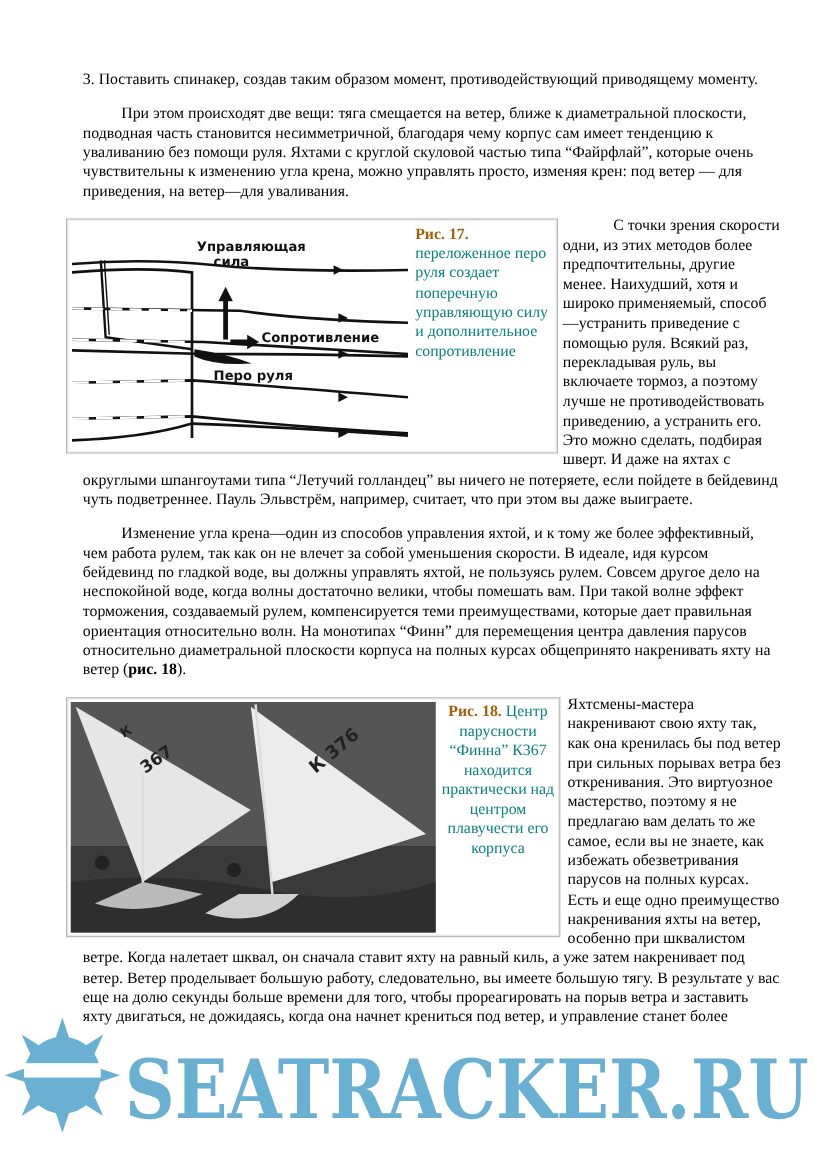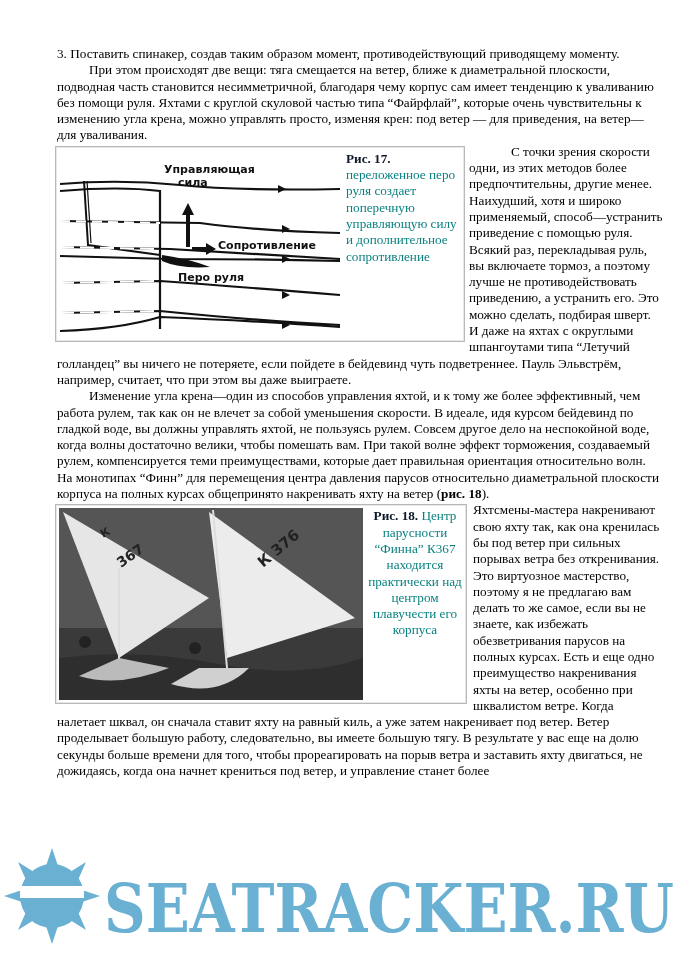--- a/index.html
+++ b/index.html
@@ -1,29 +1,29 @@
 <!DOCTYPE html>
 <html><head>
 <meta charset="utf-8">
 <style>
   html, body { margin:0; padding:0; background:#ffffff; }
   body { width:678px; height:960px; position:relative; overflow:hidden;
          font-family:"Liberation Serif", serif; font-size:13.2px; color:#000; line-height:16.3px; }
   .page { position:absolute; left:57px; top:46px; width:606px; }
-  .p { margin:0; }
+  .p { margin:12px; }
   .indent { text-indent:32px; }
   .fig { border:1px solid #b8b8b8; box-shadow: inset 0 0 0 1px #e8e8e8; background:#fff; position:relative; }
   .fig17 { float:left; width:408px; height:194px; margin:2px 4px 2px -2px; }
   .fig18 { float:left; width:410px; height:198px; margin:2px 6px 2px -2px; }
   .fig17 .art { position:absolute; left:4px; top:4px; width:282px; height:186px; }
   .fig18 .art { position:absolute; left:3px; top:3px; width:304px; height:192px; background:#4a4a4a; overflow:hidden; }
   .cap { position:absolute; color:#0a8080; font-size:13.2px; line-height:16.3px; }
   .fig17 .cap { left:290px; top:4px; width:116px; }
   .fig18 .cap { left:308px; top:3px; width:102px;text-align:center; }
-  .cap b { color:#0f172a; }
+  .cap b { color:#a16207; }
   .wm { position:absolute; left:0; top:848px; width:678px; height:112px; pointer-events:none; }
 </style>
 </head>
 <body>
 
 <div class="page">
   <p class="p">3. Поставить  спинакер, создав таким образом момент, противодействующий  приводящему моменту.</p>
   <p class="p indent">При  этом происходят две вещи: тяга  смещается на ветер, ближе к диаметральной плоскости, подводная часть  становится несимметричной,  благодаря чему корпус сам имеет тенденцию  к уваливанию  без помощи руля. Яхтами  с круглой скуловой частью  типа “Файрфлай”, которые  очень  чувствительны  к изменению  угла крена, можно управлять  просто, изменяя крен: под ветер  — для приведения,  на ветер—для  уваливания.</p>
 
   <div class="fig fig17">

